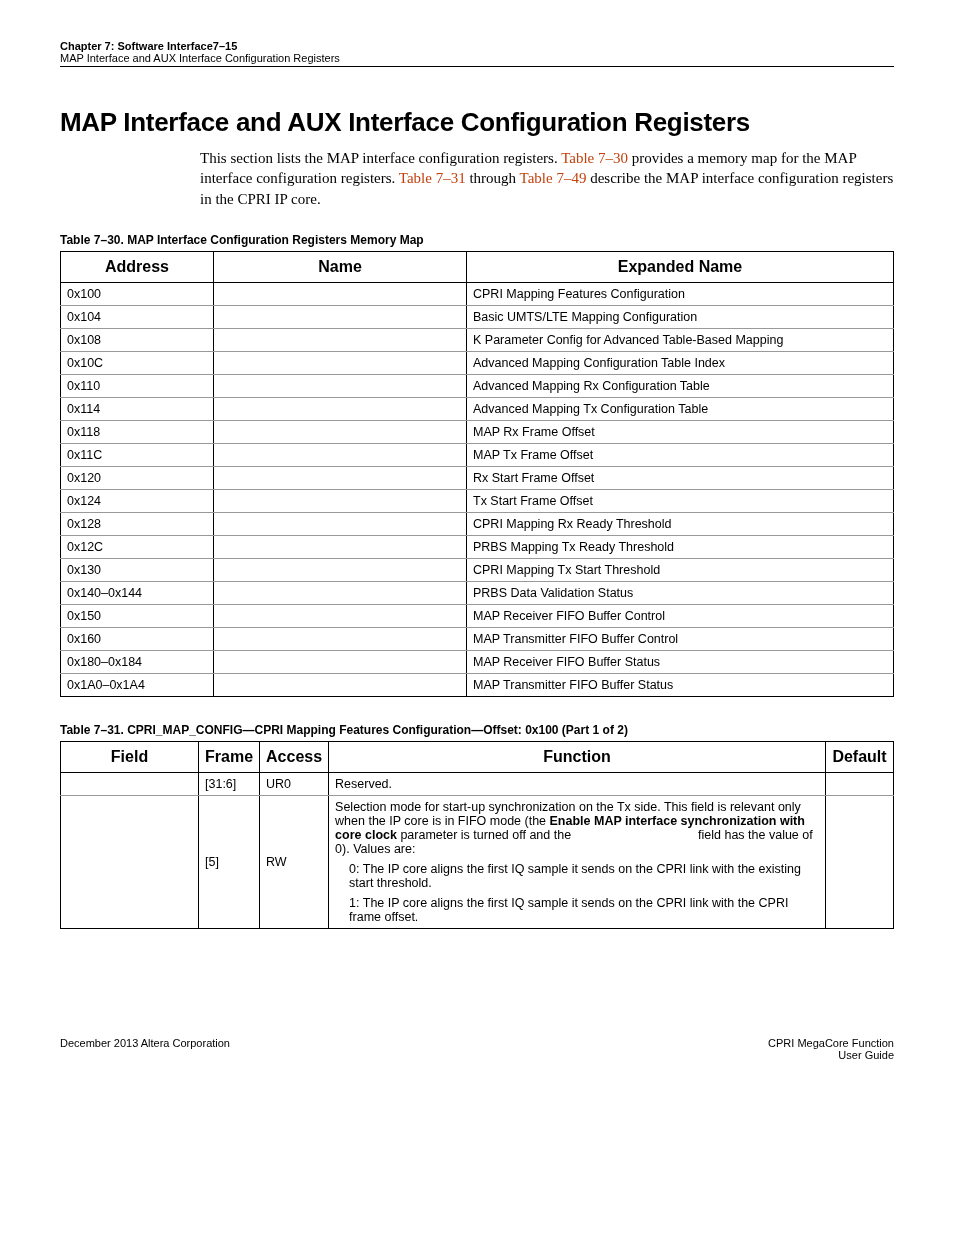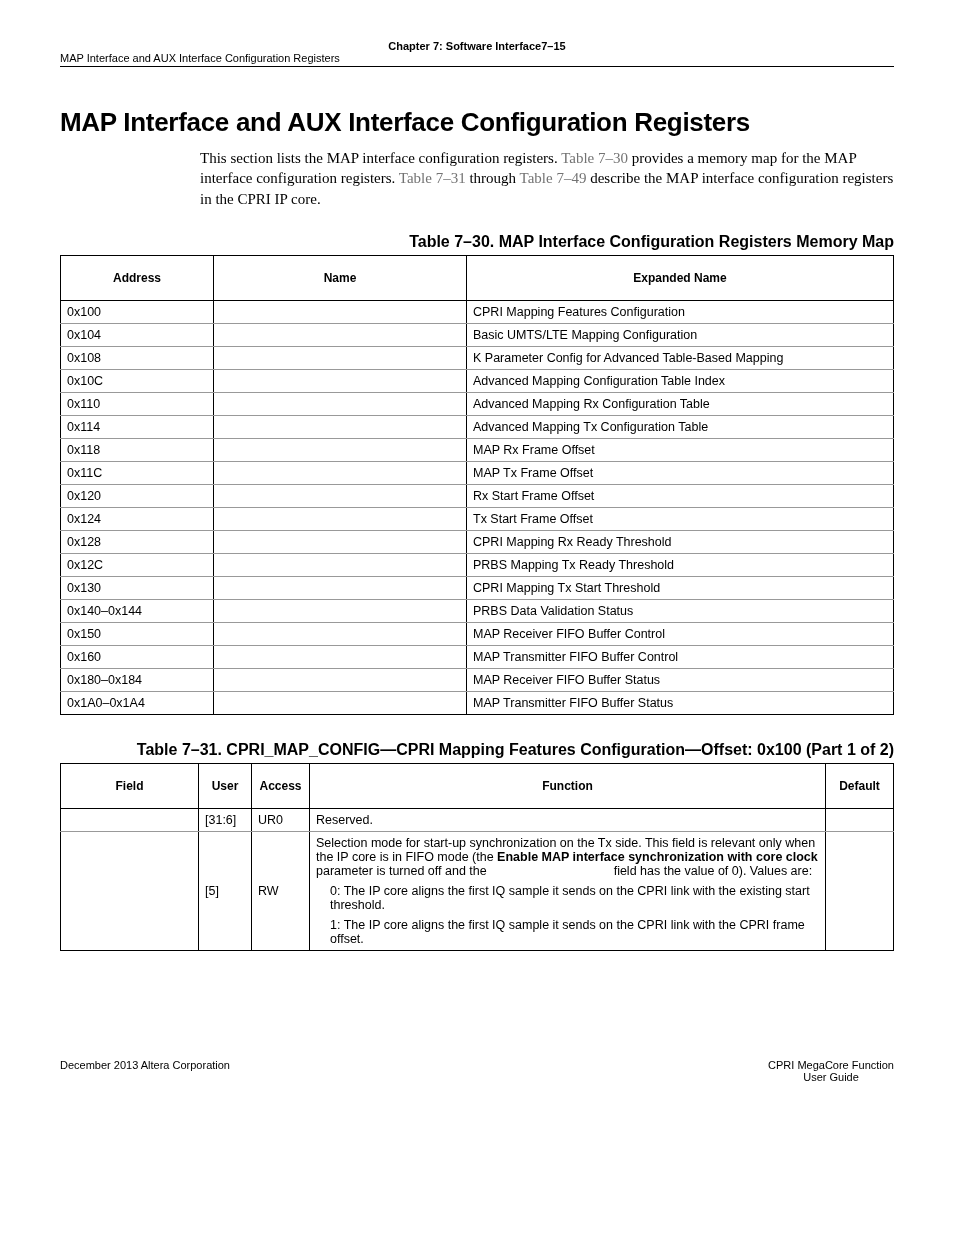--- a/index.html
+++ b/index.html
@@ -7,21 +7,21 @@
     font-size: 13px;
     color: #000;
     margin: 0;
     padding: 40px 60px 40px 60px;
     width: 954px;
     box-sizing: border-box;
     background: #fff;
   }
   .header-row {
     display: flex;
-    justify-content: center;
+    justify-content: flex-start;
     font-size: 11px;
     font-weight: bold;
   }
   .header-sub {
     font-size: 11px;
     font-weight: normal;
   }
   .header-divider {
     border-bottom: 1.5px solid #000;
     margin-top: 2px;
@@ -36,42 +36,41 @@
     letter-spacing: -0.3px;
   }
   .intro-paragraph {
     margin-left: 140px;
     font-family: "Palatino Linotype", Palatino, "Book Antiqua", serif;
     font-size: 15px;
     line-height: 1.35;
     margin-bottom: 24px;
   }
   .link {
-    color: #737373;
+    color: #c2410c;
   }
   .table-caption {
     font-family: Arial, sans-serif;
     font-weight: bold;
-    font-size: 16px;
+    font-size: 12px;
     margin-bottom: 4px;
     font-stretch: condensed;
-    text-align: right;
   }
   table {
     border-collapse: collapse;
     width: 100%;
     margin-bottom: 26px;
     font-size: 12.5px;
   }
   table th {
     font-family: Arial, sans-serif;
     font-weight: bold;
-    font-size: 12px;
+    font-size: 16px;
     text-align: center;
-    padding: 15px 6px;
+    padding: 6px 6px;
     border: 1px solid #000;
     font-stretch: condensed;
   }
   table td {
     font-family: Arial, sans-serif;
     font-size: 12.5px;
     padding: 4px 6px;
     border-left: 1px solid #000;
     border-right: 1px solid #000;
     border-top: 1px solid #999;
@@ -92,21 +91,21 @@
   .func-content p { margin: 0 0 6px 0; }
   .func-content .indent { margin-left: 14px; }
   .footer {
     display: flex;
     justify-content: space-between;
     font-size: 11px;
     font-family: Arial, sans-serif;
     margin-top: 108px;
     font-stretch: condensed;
   }
-  .footer .right { text-align: center; }
+  .footer .right { text-align: right; }
 </style>
 </head>
 <body>
 
 <div>
   <div class="header-row">
     <span>Chapter 7:  Software Interface</span>
     <span>7–15</span>
   </div>
   <div class="header-sub">MAP Interface and AUX Interface Configuration Registers</div>
@@ -220,21 +219,21 @@
         <td>MAP Transmitter FIFO Buffer Status</td>
       </tr>
     </tbody>
 </table>
 
 <div class="table-caption">Table 7–31.  CPRI_MAP_CONFIG—CPRI Mapping Features Configuration—Offset: 0x100  (Part 1 of 2)</div>
 <table class="t2">
   <thead>
     <tr>
       <th>Field</th>
-      <th>User</th>
+      <th>Frame</th>
       <th>Access</th>
       <th>Function</th>
       <th>Default</th>
     </tr>
   </thead>
   <tbody>
     <tr>
       <td class="col-field"></td>
       <td class="col-bits">[31:6]</td>
       <td class="col-access">UR0</td>

